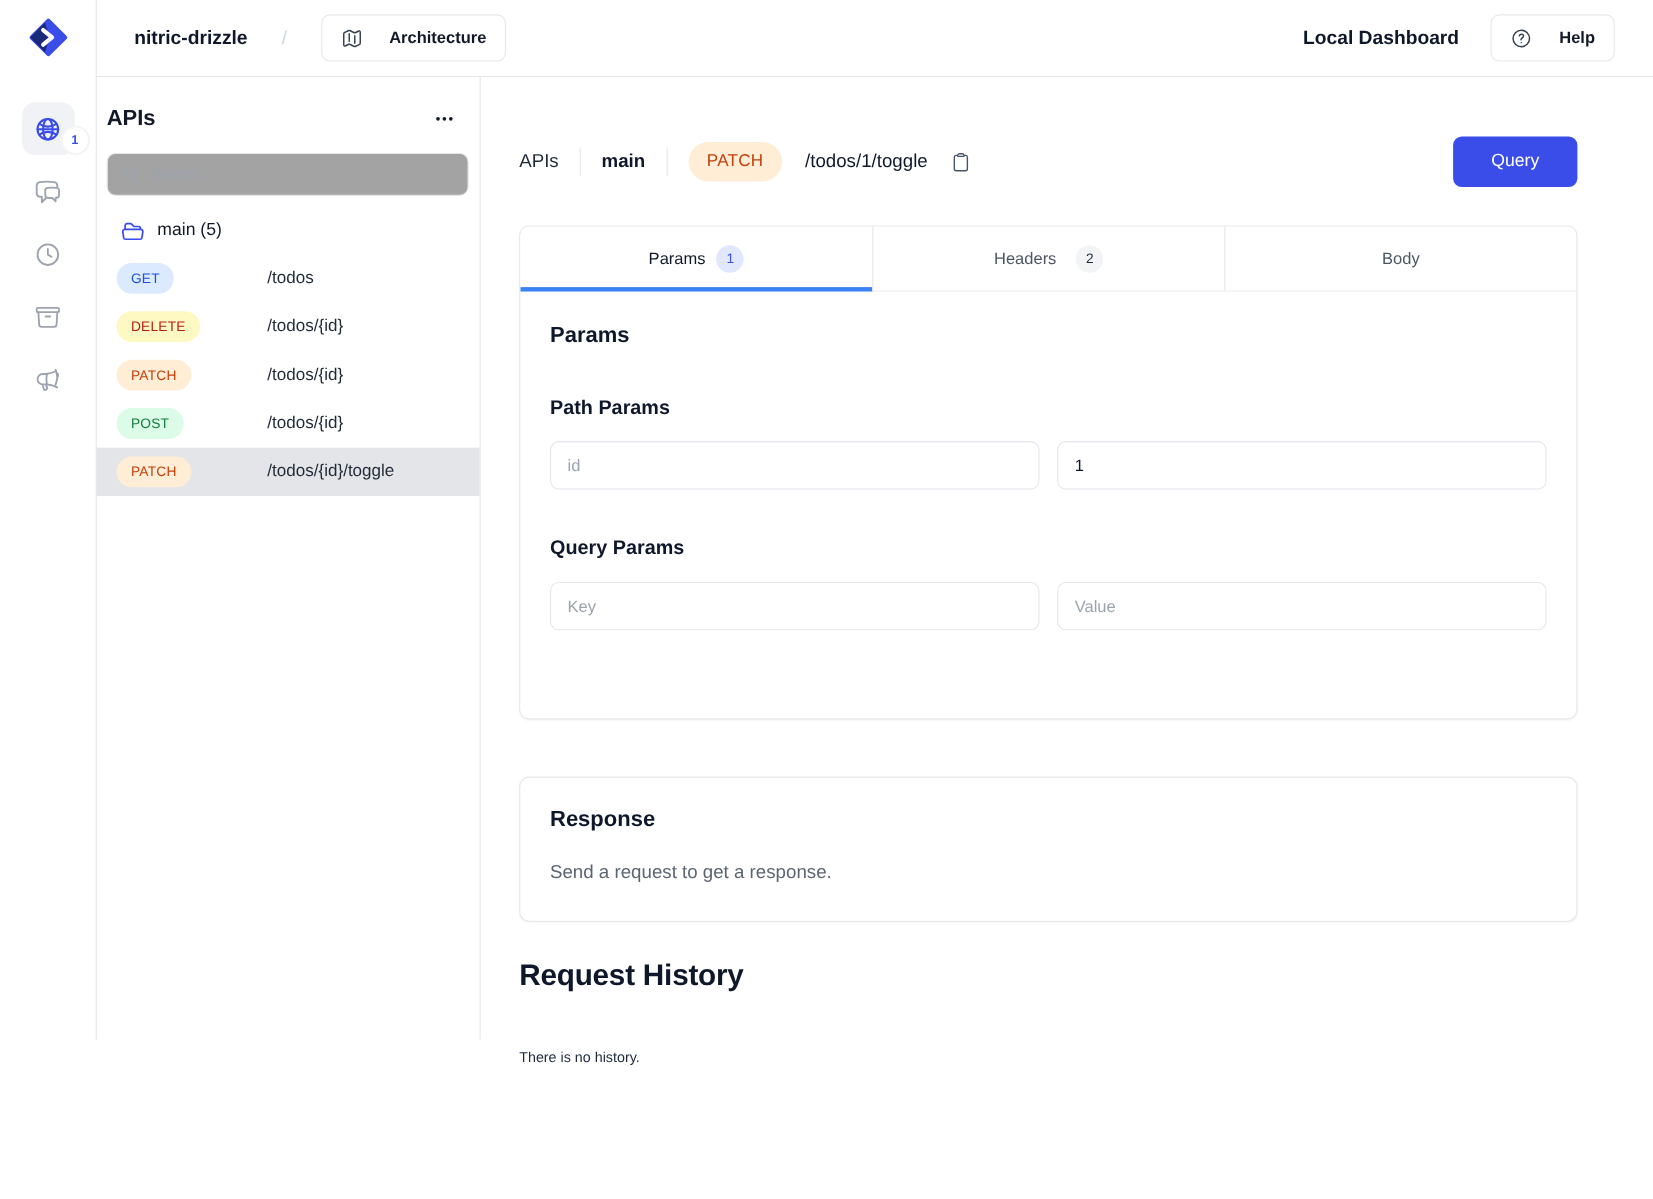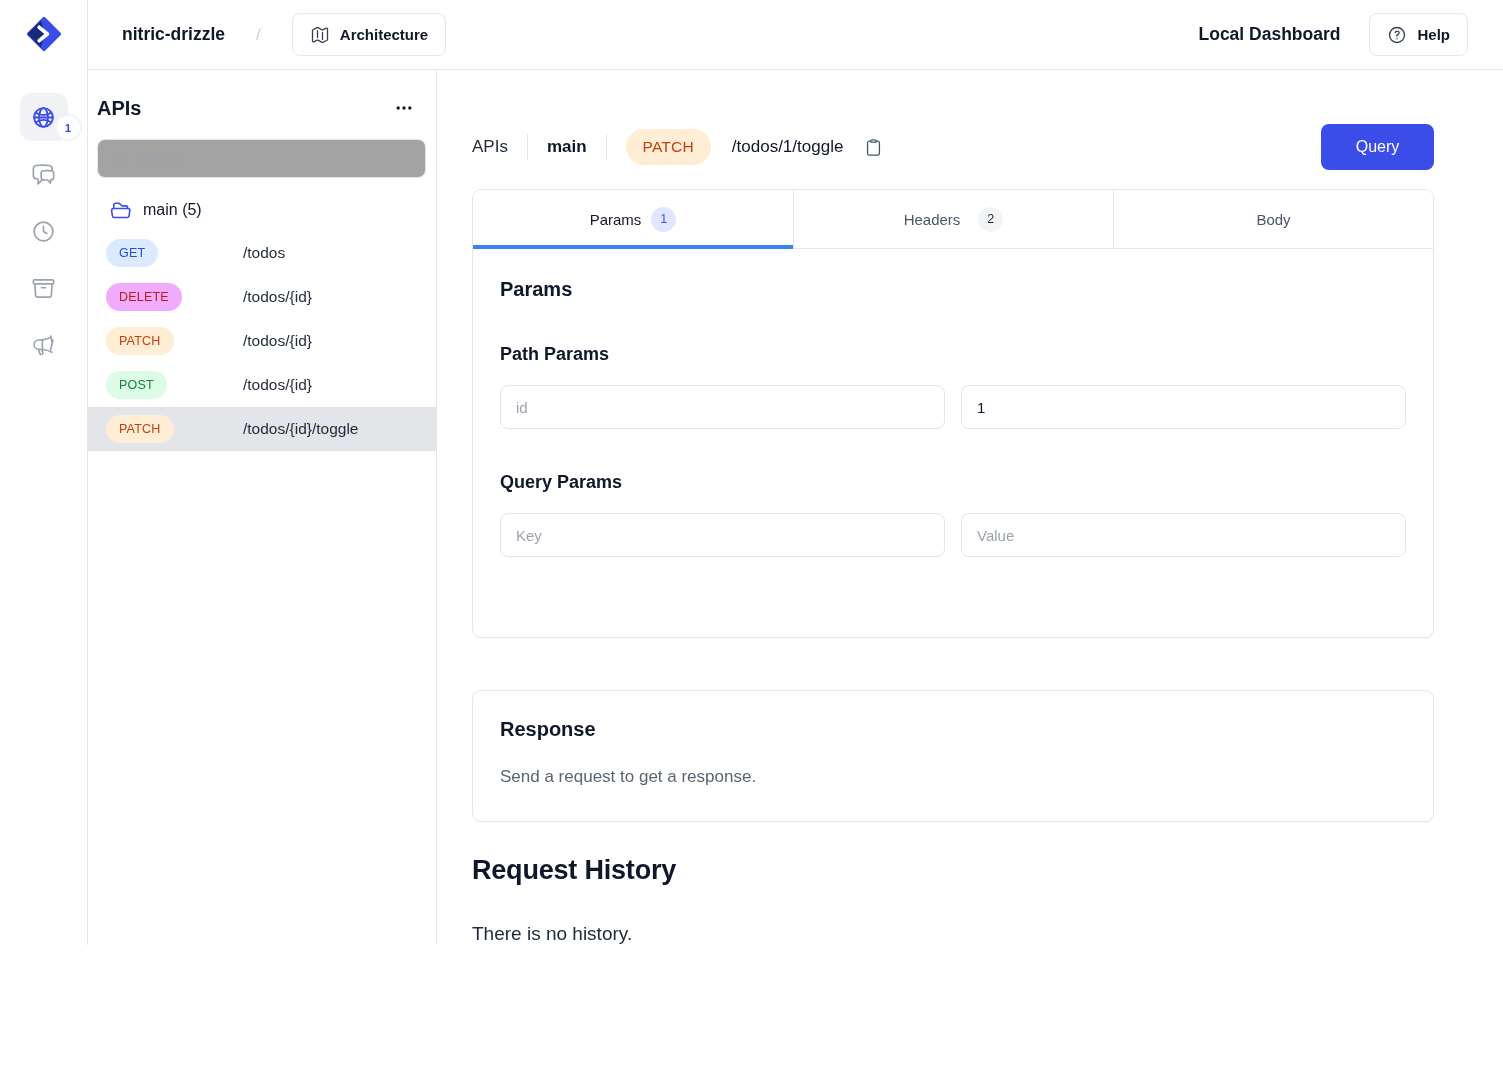--- a/index.html
+++ b/index.html
@@ -15,21 +15,21 @@
   .rail-btn.active { background:#f1f2f5; color:#3b4de8; }
   .rail-btn svg { width:25px; height:25px; }
   .rail-badge { position:absolute; right:-12px; bottom:2px; width:23px; height:23px; border-radius:50%; background:#fff; box-shadow:0 0 0 2px #f3f4f6, 0 1px 2px rgba(0,0,0,.12); color:#3b4de8; font-size:11.5px; font-weight:700; display:flex; align-items:center; justify-content:center; }
 
   
   .col { flex:1; display:flex; flex-direction:column; min-width:0; }
   .topbar { height:70px; border-bottom:1px solid #e5e7eb; display:flex; align-items:center; justify-content:space-between; padding:0 35px 0 34px; flex-shrink:0; }
   .topbar-left, .topbar-right { display:flex; align-items:center;justify-content:center; }
   .project { font-size:17.5px; font-weight:700; color:#0f172a; }
   .crumb-sep { margin:0 31px; color:#cbd5e1; font-size:17px; }
-  .btn-outline { display:flex; align-items:center; gap:10px; border:1px solid #e5e7eb; background:#fff; border-radius:8px; padding:0 17px; height:43px; font-family:inherit; font-size:15px; font-weight:600; color:#111827; cursor:pointer; }
+  .btn-outline { display:flex; align-items:center; gap:24px; border:1px solid #e5e7eb; background:#fff; border-radius:8px; padding:0 17px; height:43px; font-family:inherit; font-size:15px; font-weight:600; color:#111827; cursor:pointer; }
   .btn-outline svg { width:20px; height:20px; color:#374151; }
   .dash-title { font-size:17.5px; font-weight:700; color:#0f172a; margin-right:29px; }
 
   .body-row { flex:1; display:flex; min-height:0; }
 
   
   .sidebar { width:349px; height:875px; border-right:1px solid #e5e7eb; flex-shrink:0; padding-top:24px; }
   .sidebar-head { display:flex; align-items:center; justify-content:space-between; padding:0 18px 0 9px; }
   .sidebar-head h2 { font-size:20px; font-weight:600; color:#111827; }
   .ellipsis-btn { border:none; background:transparent; cursor:pointer; color:#111827; display:flex; padding:4px; }
@@ -43,59 +43,59 @@
   .folder-row span { font-size:16px; color:#111827; }
   .ep-list { margin-top:2px; }
   .ep-row { height:44px; display:flex; align-items:center; padding-left:18px; cursor:pointer; }
   .ep-row[data-selected="true"] { background:#e4e5e8; }
   .badge-col { width:137px; flex-shrink:0; display:flex; }
   .ep-path { font-size:15.5px; color:#1f2937; }
 
   
   .method-badge { display:inline-flex; align-items:center; justify-content:center; border-radius:9999px; font-size:12.5px; font-weight:400; padding:7px 13px; letter-spacing:.2px; }
   .method-badge[data-method="GET"]    { background:#dbeafe; color:#1d4ed8; }
-  .method-badge[data-method="DELETE"] { background:#f0abfc; color:#b91c1c; }
+  .method-badge[data-method="DELETE"] { background:#fef9c3; color:#b91c1c; }
   .method-badge[data-method="PATCH"]  { background:#ffedd5; color:#c2410c; }
   .method-badge[data-method="POST"]   { background:#dcfce7; color:#15803d; }
   .method-badge.lg { font-size:15.5px; padding:9px 17px; font-weight:500; }
 
   
   .main { flex:1; padding:54px 69px 0 35px; min-width:0; overflow:hidden; }
   .request-bar { display:flex; align-items:center; justify-content:space-between; }
   .crumbs { display:flex; align-items:center; gap:19px; }
   .crumb { font-size:17px; color:#1f2937; }
   .crumb.bold { font-weight:700; color:#0f172a; }
   .vdiv { width:1px; height:26px; background:#e5e7eb; }
   .req-path { font-size:17px; font-weight:500; color:#0f172a; margin-left:2px; }
   .copy-btn { border:none; background:transparent; cursor:pointer; color:#475569; display:flex; padding:2px; }
   .copy-btn svg { width:19px; height:19px; }
   .send-btn { width:113px; height:46px; border:none; border-radius:8px; background:#3b4de8; color:#fff; font-family:inherit; font-size:16px; font-weight:500; cursor:pointer; }
 
-  .card { margin-top:19px; border:1px solid #e5e7eb; border-radius:9px; background:#fff; box-shadow:0 1px 2px rgba(0,0,0,.04); overflow:hidden; }
+  .card { margin-top:35px; border:1px solid #e5e7eb; border-radius:9px; background:#fff; box-shadow:0 1px 2px rgba(0,0,0,.04); overflow:hidden; }
   .tabs { display:grid; grid-template-columns:1fr 1fr 1fr; border-bottom:1px solid #e5e7eb; }
   .tab { position:relative; height:58px; display:flex; align-items:center; justify-content:center; gap:10px; font-size:15px; color:#4b5563; cursor:pointer; background:#fff; border:none; font-family:inherit; }
   .tab + .tab { border-left:1px solid #e5e7eb;gap:18px; }
   .tab[data-active="true"] { color:#111827; }
   .tab[data-active="true"]::after { content:""; position:absolute; left:0; right:0; bottom:-1px; height:4px; background:#3b82f6; }
   .tab-badge { min-width:25px; height:25px; padding:0 6px; border-radius:9999px; background:#f3f4f6; color:#1f2937; font-size:12.5px; display:flex; align-items:center; justify-content:center; }
   .tab-badge:empty { display:none; }
   .tab[data-active="true"] .tab-badge { background:#e0e7ff; color:#4353e8; }
 
   .card-body { padding:29px 27px 80px; }
   .panel-title { font-size:20px; font-weight:700; color:#0f172a; }
   .section-title { font-size:18px; font-weight:600; color:#0f172a; margin-top:43px; }
   .grid2 { display:grid; grid-template-columns:1fr 1fr; gap:16px; margin-top:20px; }
   .grid2 input { height:44px; border:1px solid #e3e6eb; border-radius:8px; padding:0 15px; font-family:inherit; font-size:15px; color:#0f172a; outline:none; }
   .grid2 input::placeholder { color:#9ca3af; }
 
   .response-card { margin-top:52px; padding:27px 27px 34px; }
   .response-msg { margin-top:26px; font-size:17px; color:#5b6472; }
 
   .history-title { margin-top:33px; font-size:27px; font-weight:800; color:#0f172a; letter-spacing:-.2px; }
-  .no-history { margin-top:37px; font-size:19px; color:#1e293b; }
+  .no-history { margin-top:51px; font-size:13px; color:#1e293b; }
 </style>
 </head>
 <body>
 
 <div class="app">
 
   <aside class="rail">
     <div class="logo">
       <svg viewBox="0 0 40 40">
         <defs>

